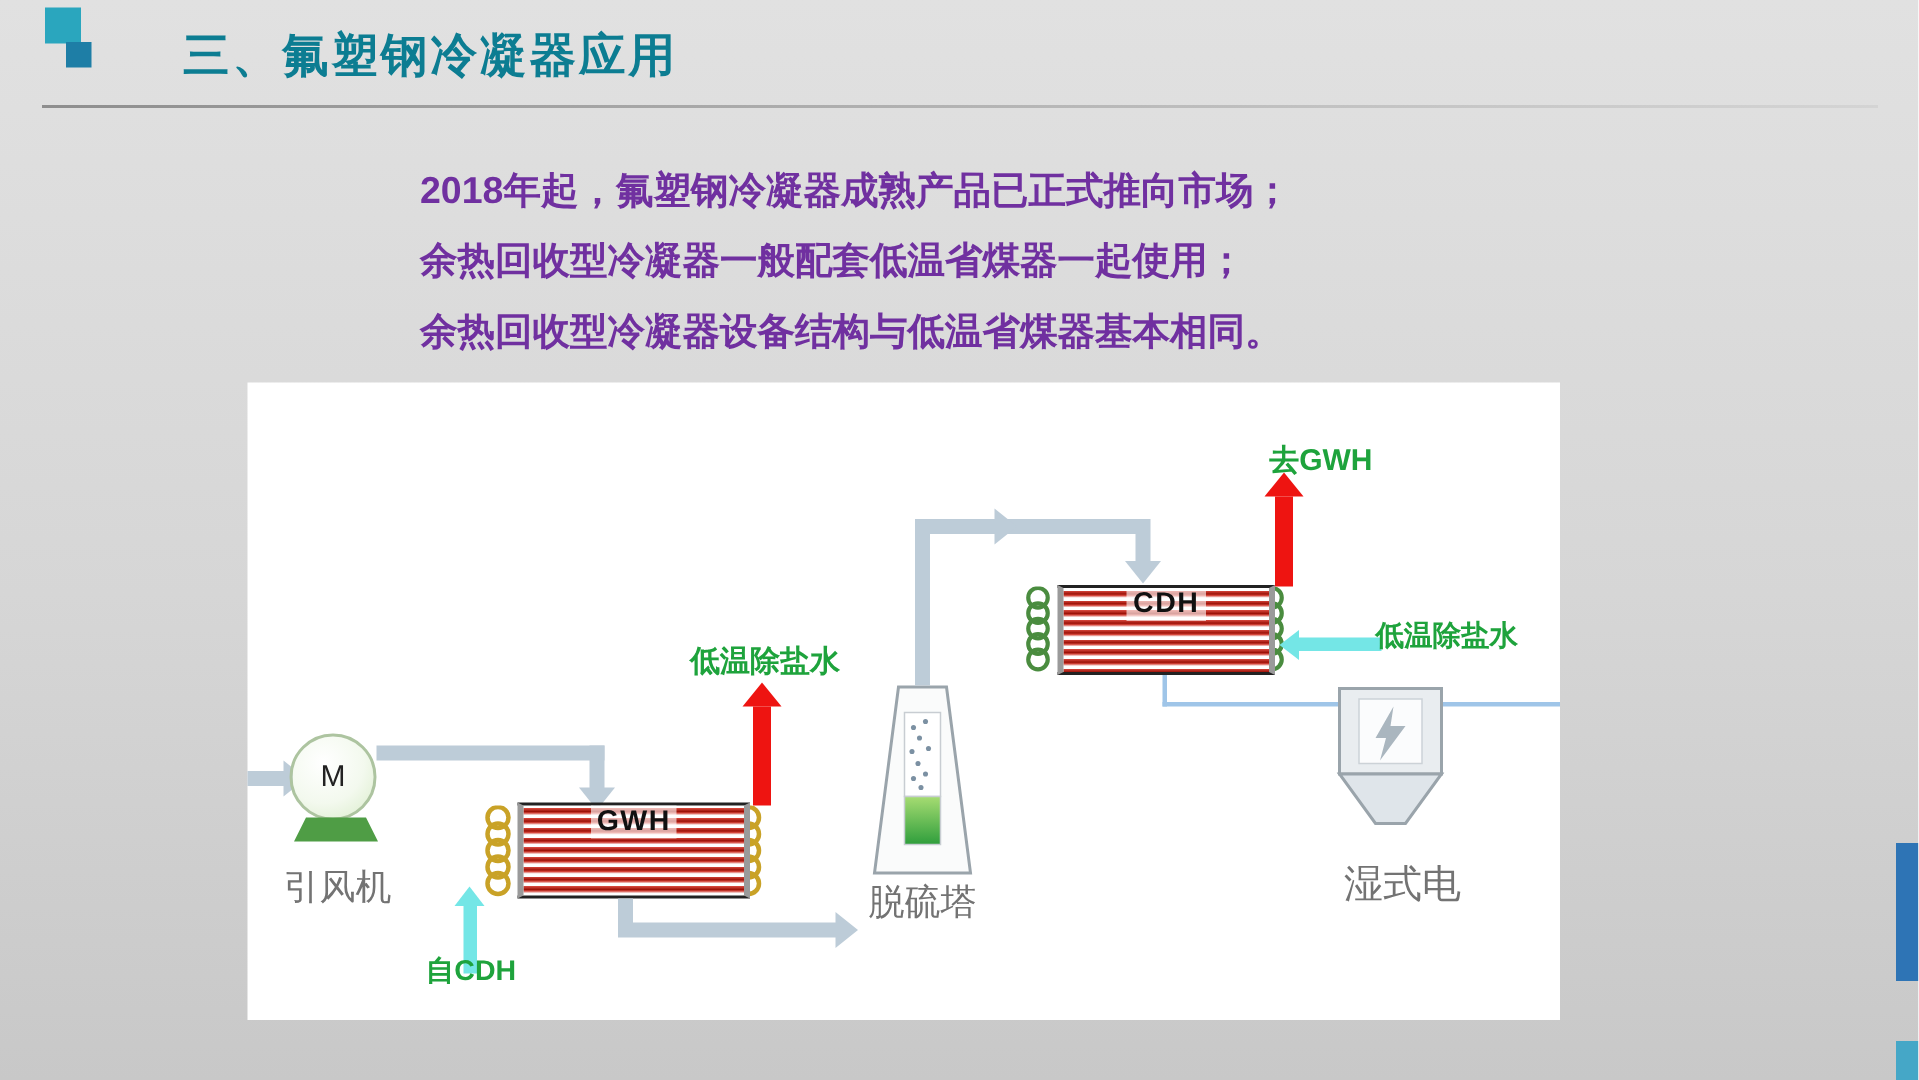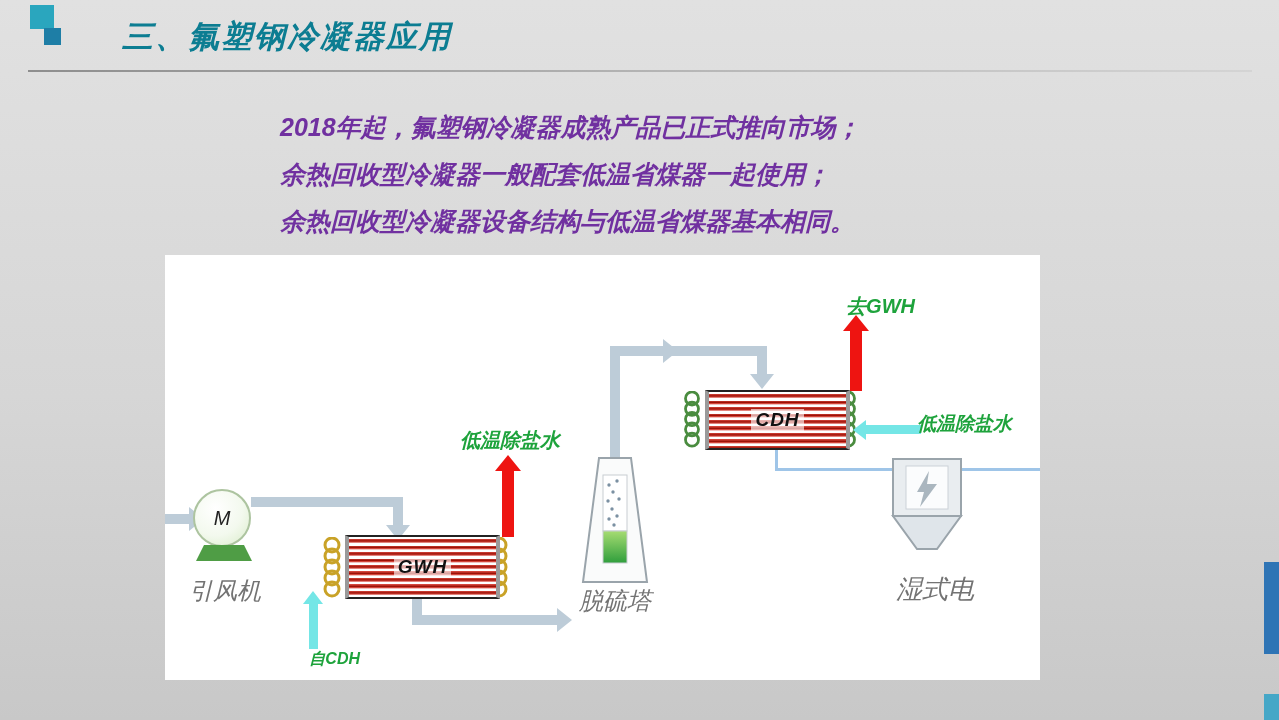--- a/index.html
+++ b/index.html
@@ -1,39 +1,39 @@
 <!DOCTYPE html>
 <html><head>
 <meta charset="utf-8">
 <style>
   html,body{margin:0;padding:0;}
   body{width:1279px;height:720px;font-family:"Liberation Sans","DejaVu Sans",sans-serif;}
   .slide{position:relative;width:1279px;height:720px;overflow:hidden;
-         background:linear-gradient(to bottom,#e1e1e1 0%,#d6d6d6 55%,#c8c8c8 100%);font-style:italic;}
+         background:linear-gradient(to bottom,#e1e1e1 0%,#d6d6d6 55%,#c8c8c8 100%);}
   .abs{position:absolute;}
   .deco1{left:30px;top:5px;width:24px;height:24px;background:#2aa6be;}
   .deco2{left:44px;top:28px;width:17px;height:17px;background:#1e7ea6;}
   .title{left:122px;top:16px;font-size:31px;font-weight:bold;color:#0c7d92;letter-spacing:2px;margin:0;white-space:nowrap;}
   .divider{left:28px;top:70px;width:1224px;height:2px;background:linear-gradient(to right,#8e8e8e,#c2c2c2 70%,#d4d4d4);}
   .bullets{left:280px;top:104px;width:760px;}
   .bullets p{margin:0;font-size:25px;font-weight:bold;color:#7030a0;line-height:47px;white-space:nowrap;}
   .canvas{left:165px;top:255px;width:875px;height:425px;background:#ffffff;}
   .pipe{background:#bdccd8;}
   .thin{background:#9fc5e8;}
   .ah{width:0;height:0;}
   .ah-gray-right{border-top:12px solid transparent;border-bottom:12px solid transparent;border-left:15px solid #bdccd8;}
   .ah-gray-down{border-left:12px solid transparent;border-right:12px solid transparent;border-top:15px solid #bdccd8;}
   .ah-red-up{border-left:13px solid transparent;border-right:13px solid transparent;border-bottom:16px solid #ee1411;}
   .red-bar{background:#ee1411;}
   .cyan-bar{background:#74e6e6;}
   .ah-cyan-up{border-left:10px solid transparent;border-right:10px solid transparent;border-bottom:13px solid #74e6e6;}
   .ah-cyan-left{border-top:10px solid transparent;border-bottom:10px solid transparent;border-right:13px solid #74e6e6;}
   .hx{border-top:2px solid #222;border-bottom:2px solid #222;border-left:4px solid #9a9a9a;border-right:4px solid #9a9a9a;
       background:repeating-linear-gradient(to bottom,#ffffff 0px,#ffffff 2px,#d4453a 2px,#9c1208 4px,#d4453a 5px,#ffffff 6.5px);
-      display:flex;align-items:center;justify-content:center;box-sizing:border-box;}
+      display:flex;align-items:flex-start;justify-content:center;box-sizing:border-box;}
   .hx-label{font-weight:bold;font-size:19px;color:#111;background:rgba(255,255,255,0.62);padding:0 4px;letter-spacing:1px;}
   .fan-circle{left:28px;top:234px;width:58px;height:58px;border-radius:50%;
       background:radial-gradient(circle at 38% 32%,#ffffff 0%,#f3f9ee 55%,#d9ecc9 100%);
       border:2px solid #adc4a0;box-sizing:border-box;display:flex;align-items:center;justify-content:center;
       font-size:20px;color:#222;}
   .fan-base{left:31px;top:290px;width:40px;height:0;border-bottom:16px solid #4f9d45;border-left:8px solid transparent;border-right:8px solid transparent;}
   .cap{color:#737373;font-size:24px;text-align:center;white-space:nowrap;}
   .green-label{color:#1ea33c;font-weight:bold;font-size:20px;white-space:nowrap;}
 </style>
 </head>
@@ -87,21 +87,21 @@
     <div class="abs hx" style="left:180px;top:280px;width:155px;height:64px">
       <span class="hx-label">GWH</span>
     </div>
 
     <div class="abs red-bar" style="left:337px;top:216px;width:12px;height:66px"></div>
     <div class="abs ah ah-red-up" style="left:330px;top:200px"></div>
     <div class="abs green-label" style="left:283px;top:172px;width:124px;text-align:center">低温除盐水</div>
 
     <div class="abs cyan-bar" style="left:144px;top:349px;width:9px;height:45px"></div>
     <div class="abs ah ah-cyan-up" style="left:138px;top:336px"></div>
-    <div class="abs green-label" style="left:103px;top:394px;width:92px;text-align:right;font-size:16px">自CDH</div>
+    <div class="abs green-label" style="left:103px;top:379px;width:92px;text-align:center;font-size:19px">自CDH</div>
 
     <div class="abs pipe" style="left:247px;top:344px;width:10px;height:24px"></div>
     <div class="abs pipe" style="left:247px;top:360px;width:148px;height:10px"></div>
     <div class="abs ah ah-gray-right" style="left:392px;top:353px"></div>
 
     <svg class="abs" style="left:408px;top:200px" width="84" height="130" viewBox="0 0 84 130">
       <defs>
         <linearGradient id="gTower" x1="0" y1="0" x2="0" y2="1">
           <stop offset="0" stop-color="#a6dc72"></stop>
             <stop offset="1" stop-color="#2f9e3c"></stop>

